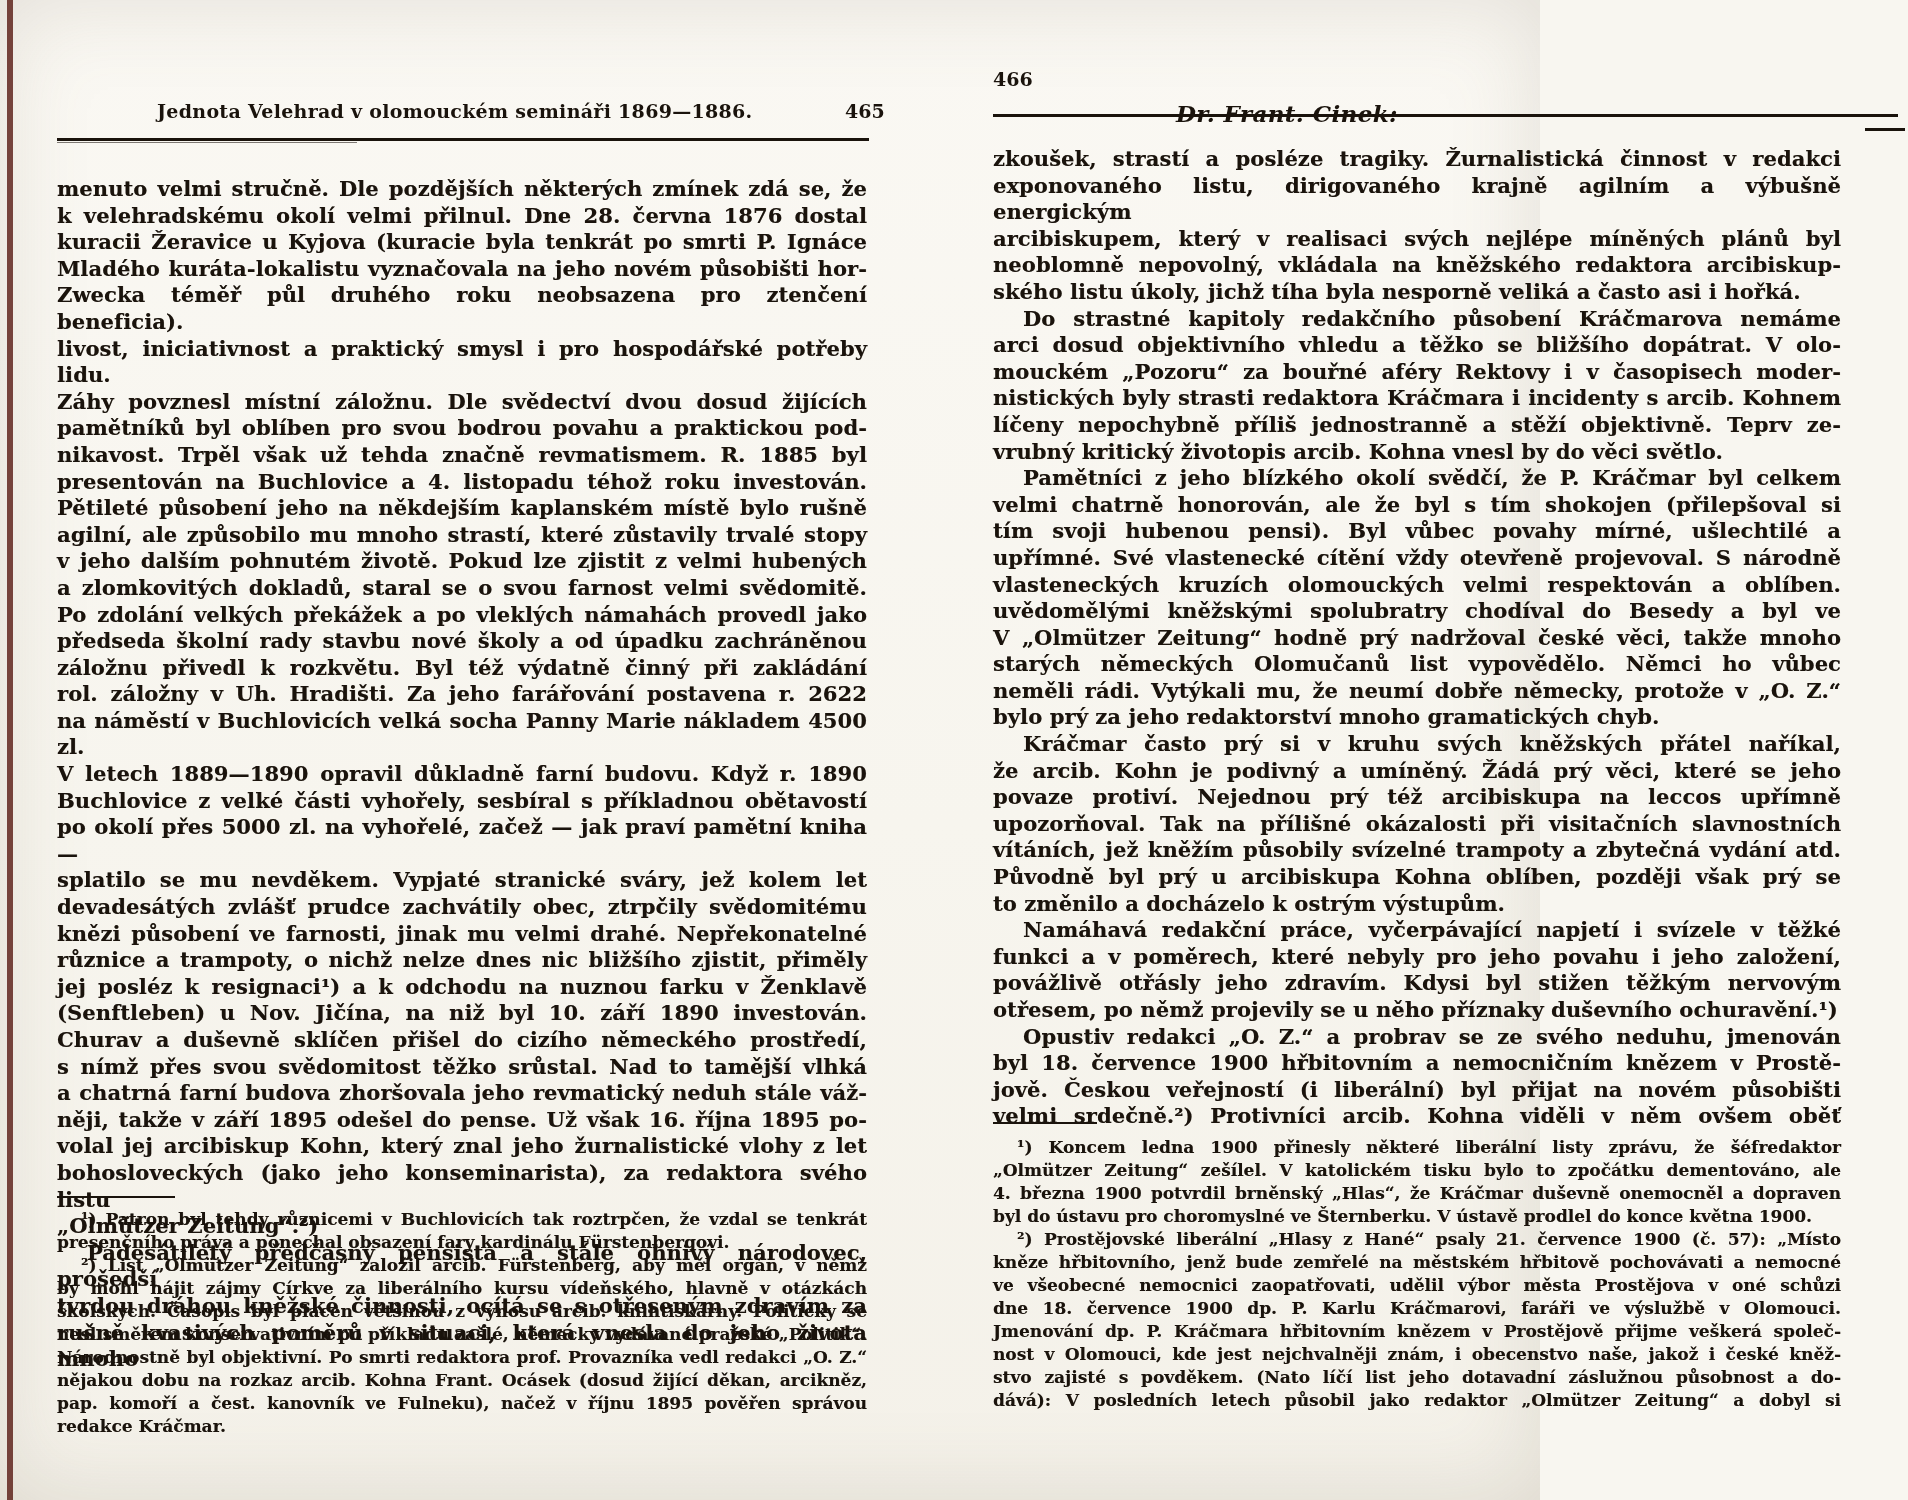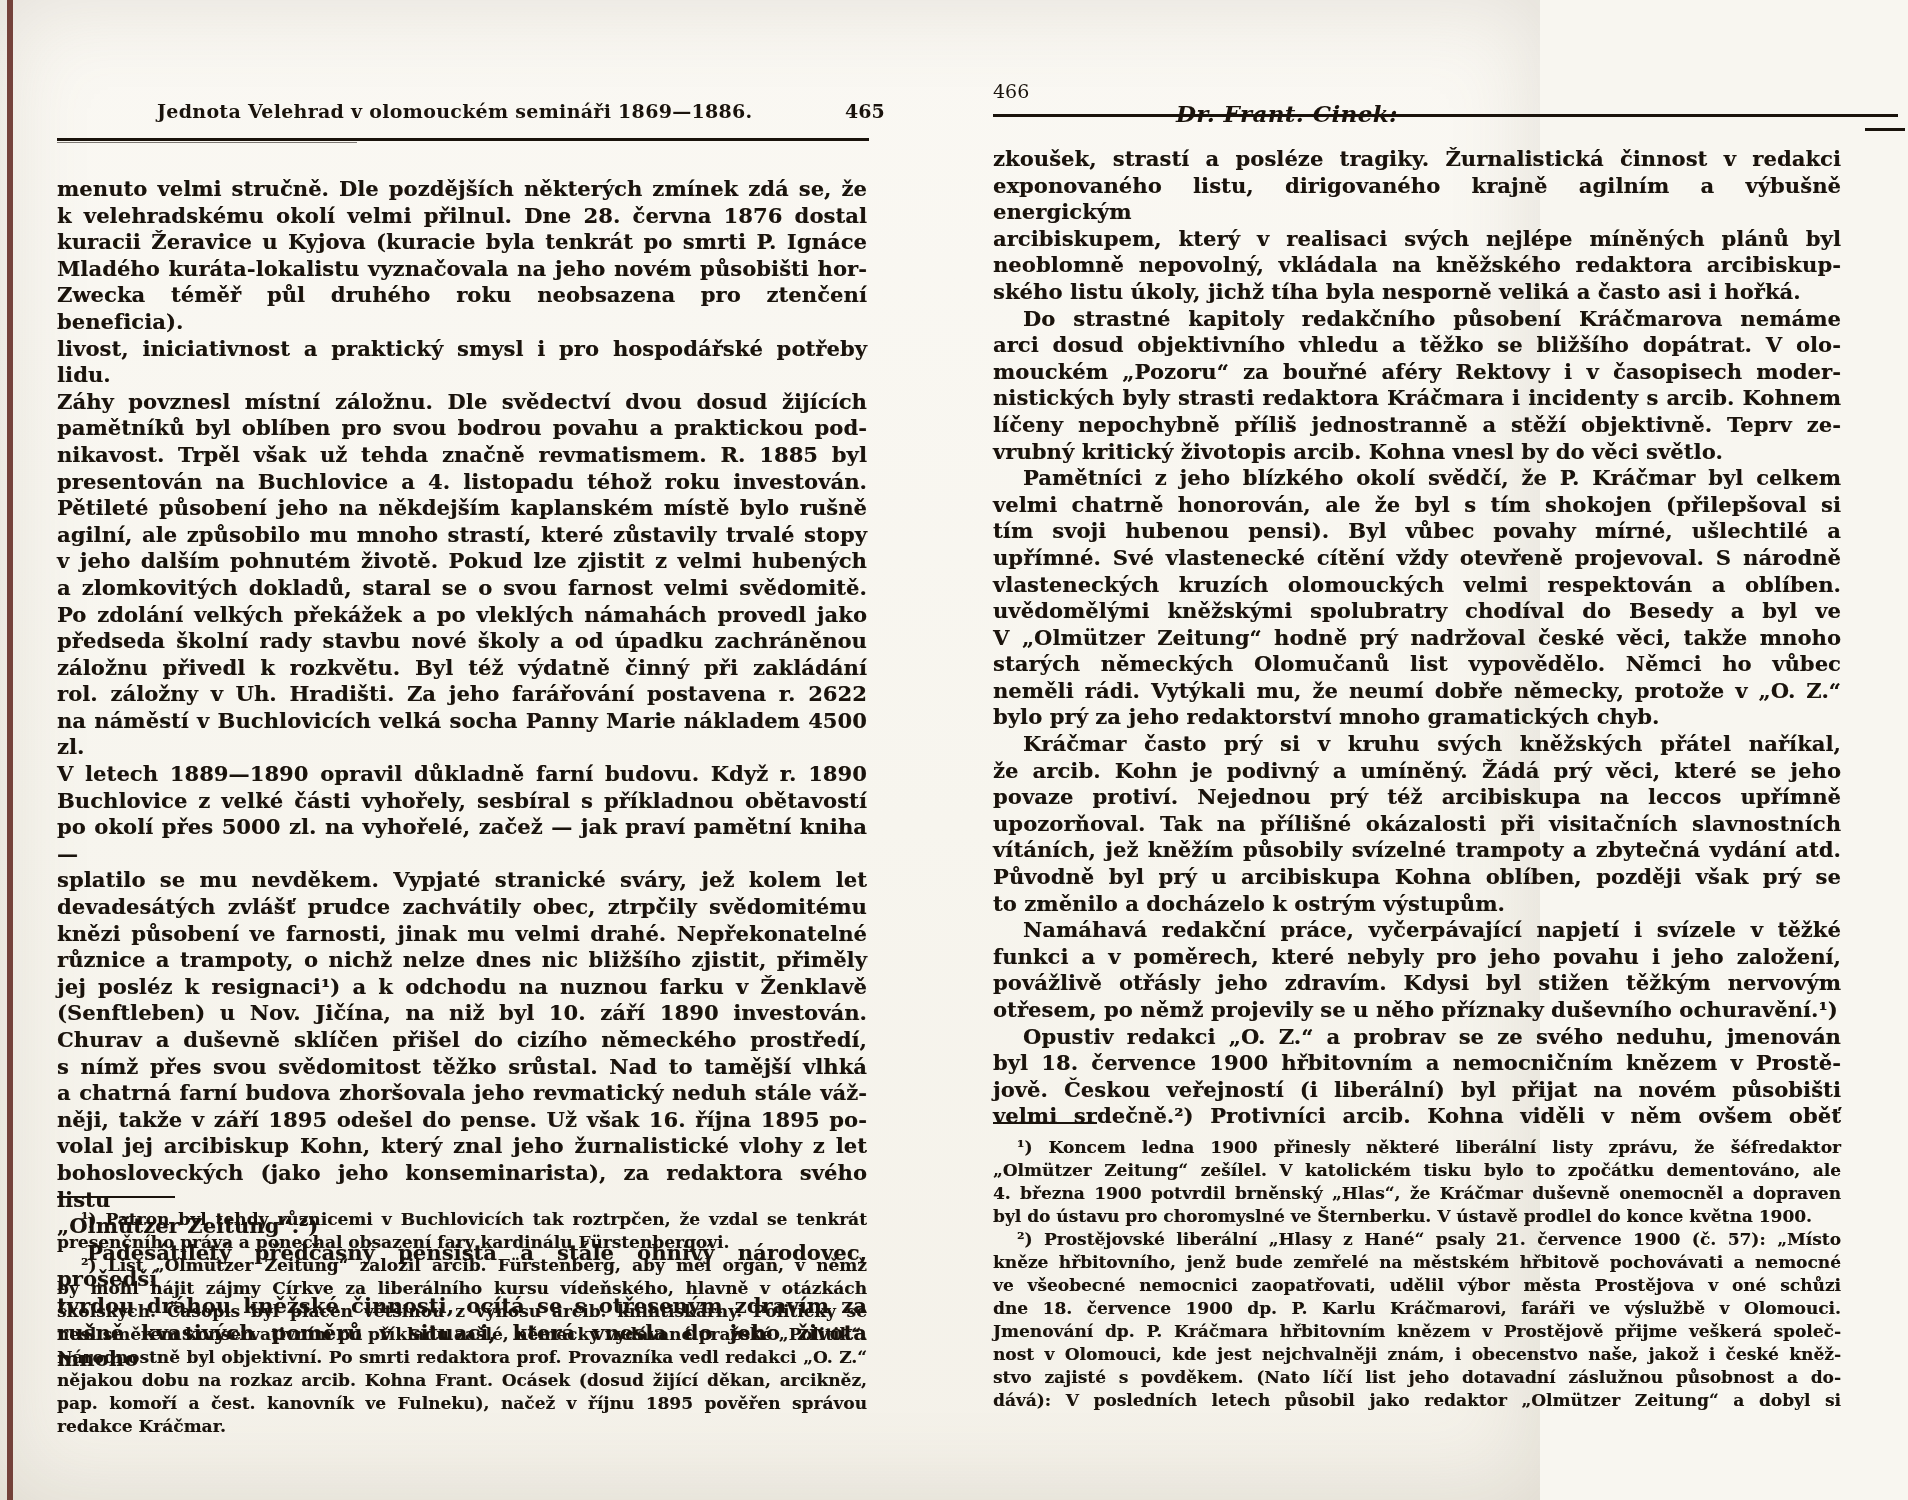--- a/index.html
+++ b/index.html
@@ -40,22 +40,22 @@
   .rule-left {
     position: absolute; top: 138px; left: 0; width: 812px; height: 3px;
     background: var(--ink);
   }
   .rule-left::after {
     content: ""; position: absolute; left: 0; top: 4px; width: 300px; height: 1px;
     background: rgba(26,19,12,0.55);
   }
 
   .hdr-pagenum-right {
-    position: absolute; top: 80px; left: 0;
-    font-size: 19px; font-weight: normal;
+    position: absolute; top: 68px; left: 0;
+    font-size: 19px; font-weight: bold;
   }
   .hdr-author {
     position: absolute; top: 100px; left: 183px;
     font-size: 23px; font-weight: bold; letter-spacing: 0.4px;
     white-space: nowrap;
     font-style: italic;
   }
   .rule-right {
     position: absolute; top: 114px; left: 0; width: 905px; height: 3px;
     background: var(--ink);

